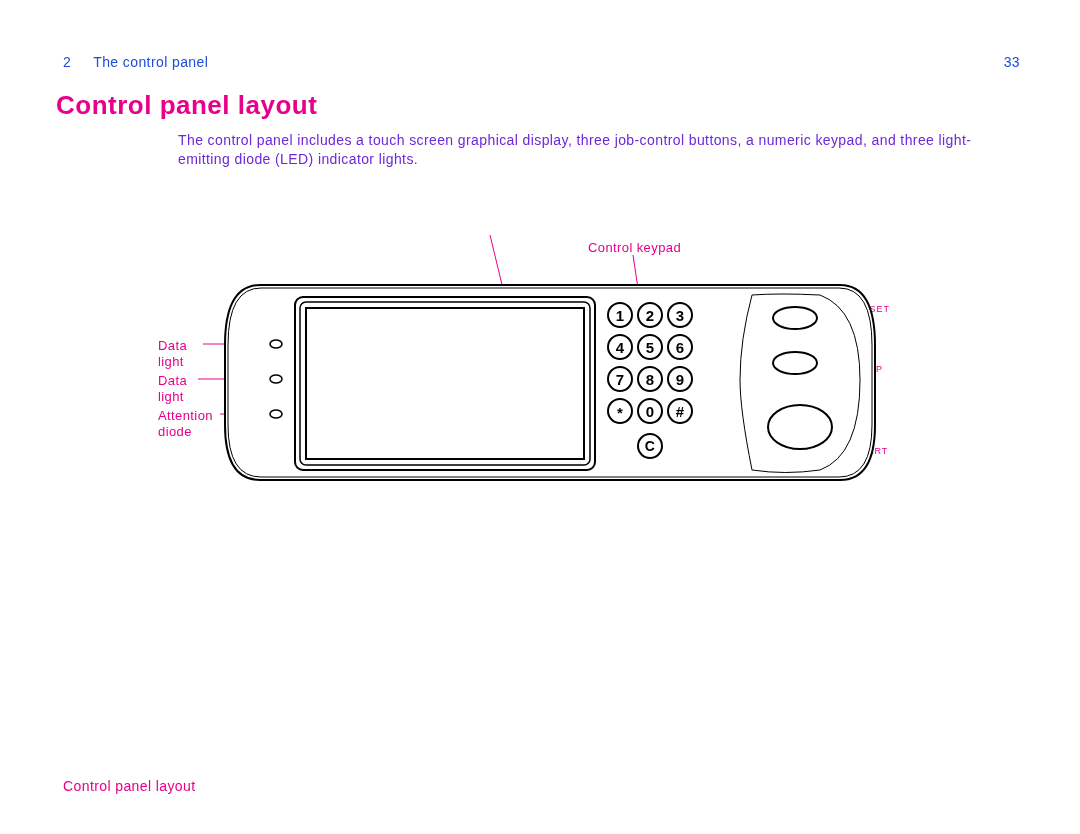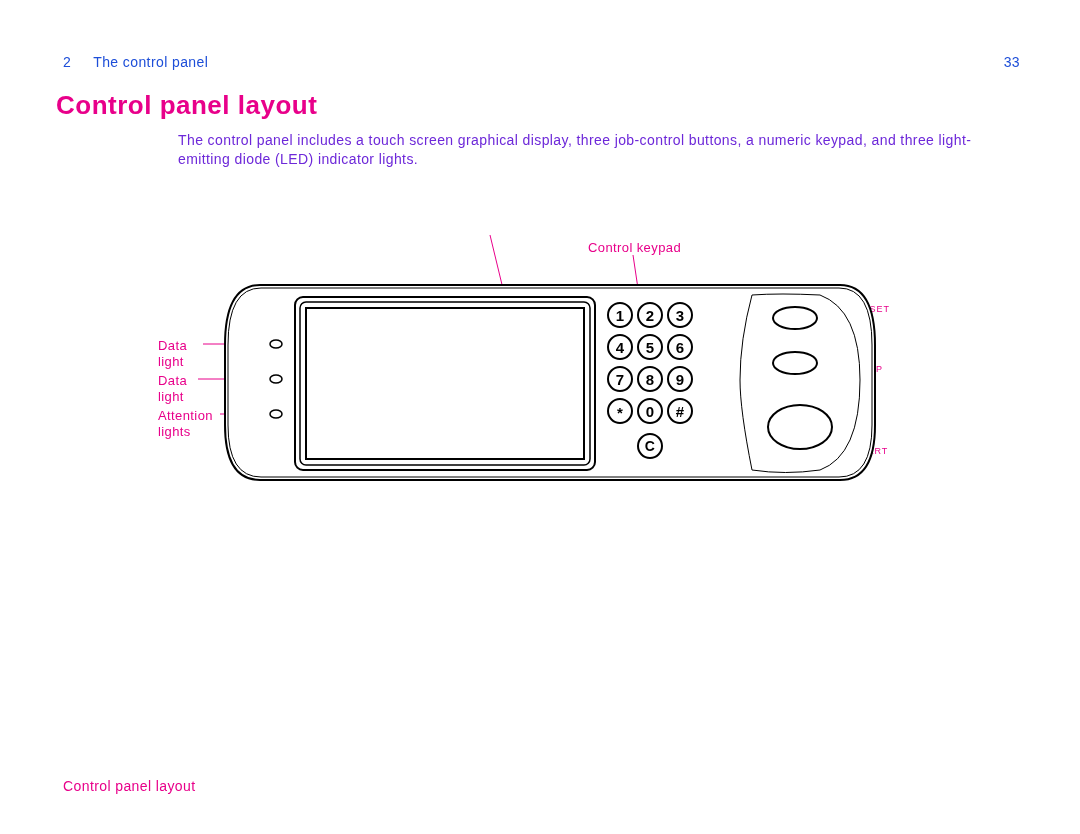--- a/index.html
+++ b/index.html
@@ -95,21 +95,21 @@
 <div class="section-title">Control panel layout</div>
 
 <div class="body-text">The control panel includes a touch screen graphical display, three job-control buttons, a numeric keypad, and three light-emitting diode (LED) indicator lights.</div>
 
 <div class="diagram">
 
   <div class="label" style="top:60px; left:448px;">Control keypad</div>
 
   <div class="label" style="top:158px; left:18px; width:55px;">Data light</div>
   <div class="label" style="top:193px; left:18px; width:55px;">Data light</div>
-  <div class="label" style="top:228px; left:18px; width:70px;">Attention lights</div>
+  <div class="label" style="top:228px; left:18px; width:70px;">Attention diode</div>
 
   <div class="label smallcaps" style="top:120px; left:712px;">Reset</div>
   <div class="label smallcaps" style="top:180px; left:712px;">Stop</div>
   <div class="label smallcaps" style="top:262px; left:712px;">Start</div>
 
   <svg width="750" height="320">
 
     <g stroke="#e8008a" stroke-width="1" fill="none">
 
       <line x1="350" y1="55" x2="385" y2="200"></line>

